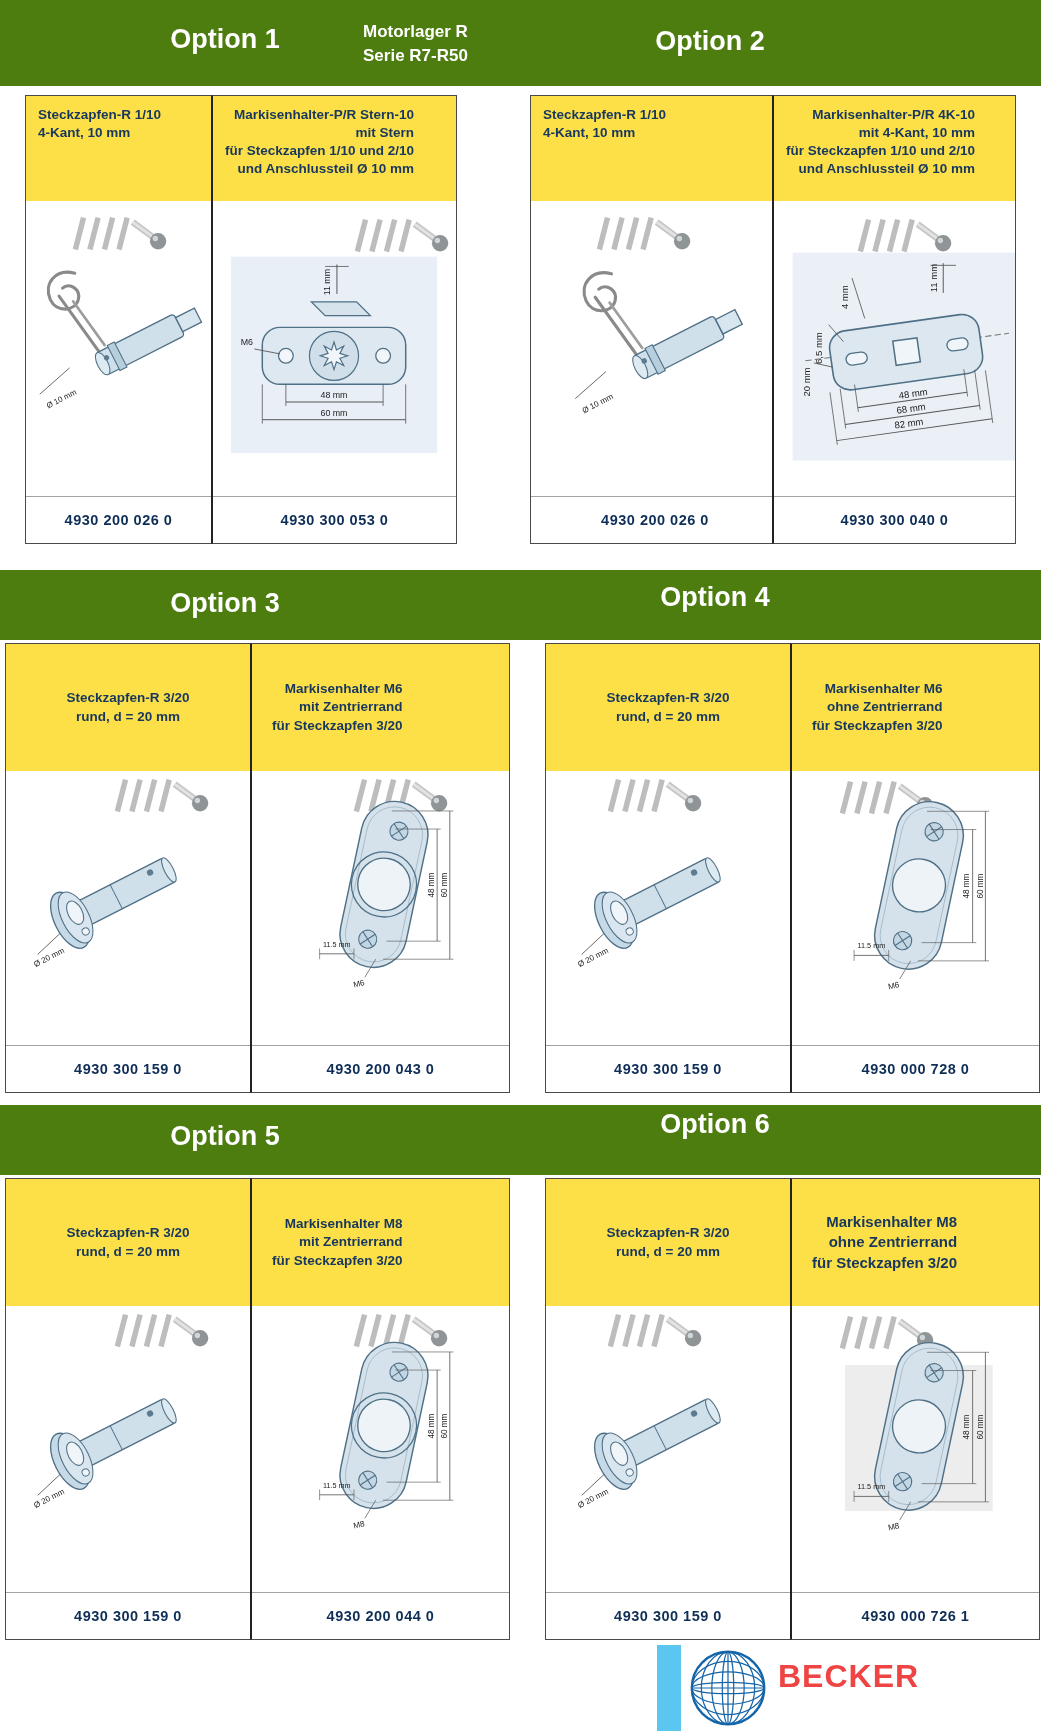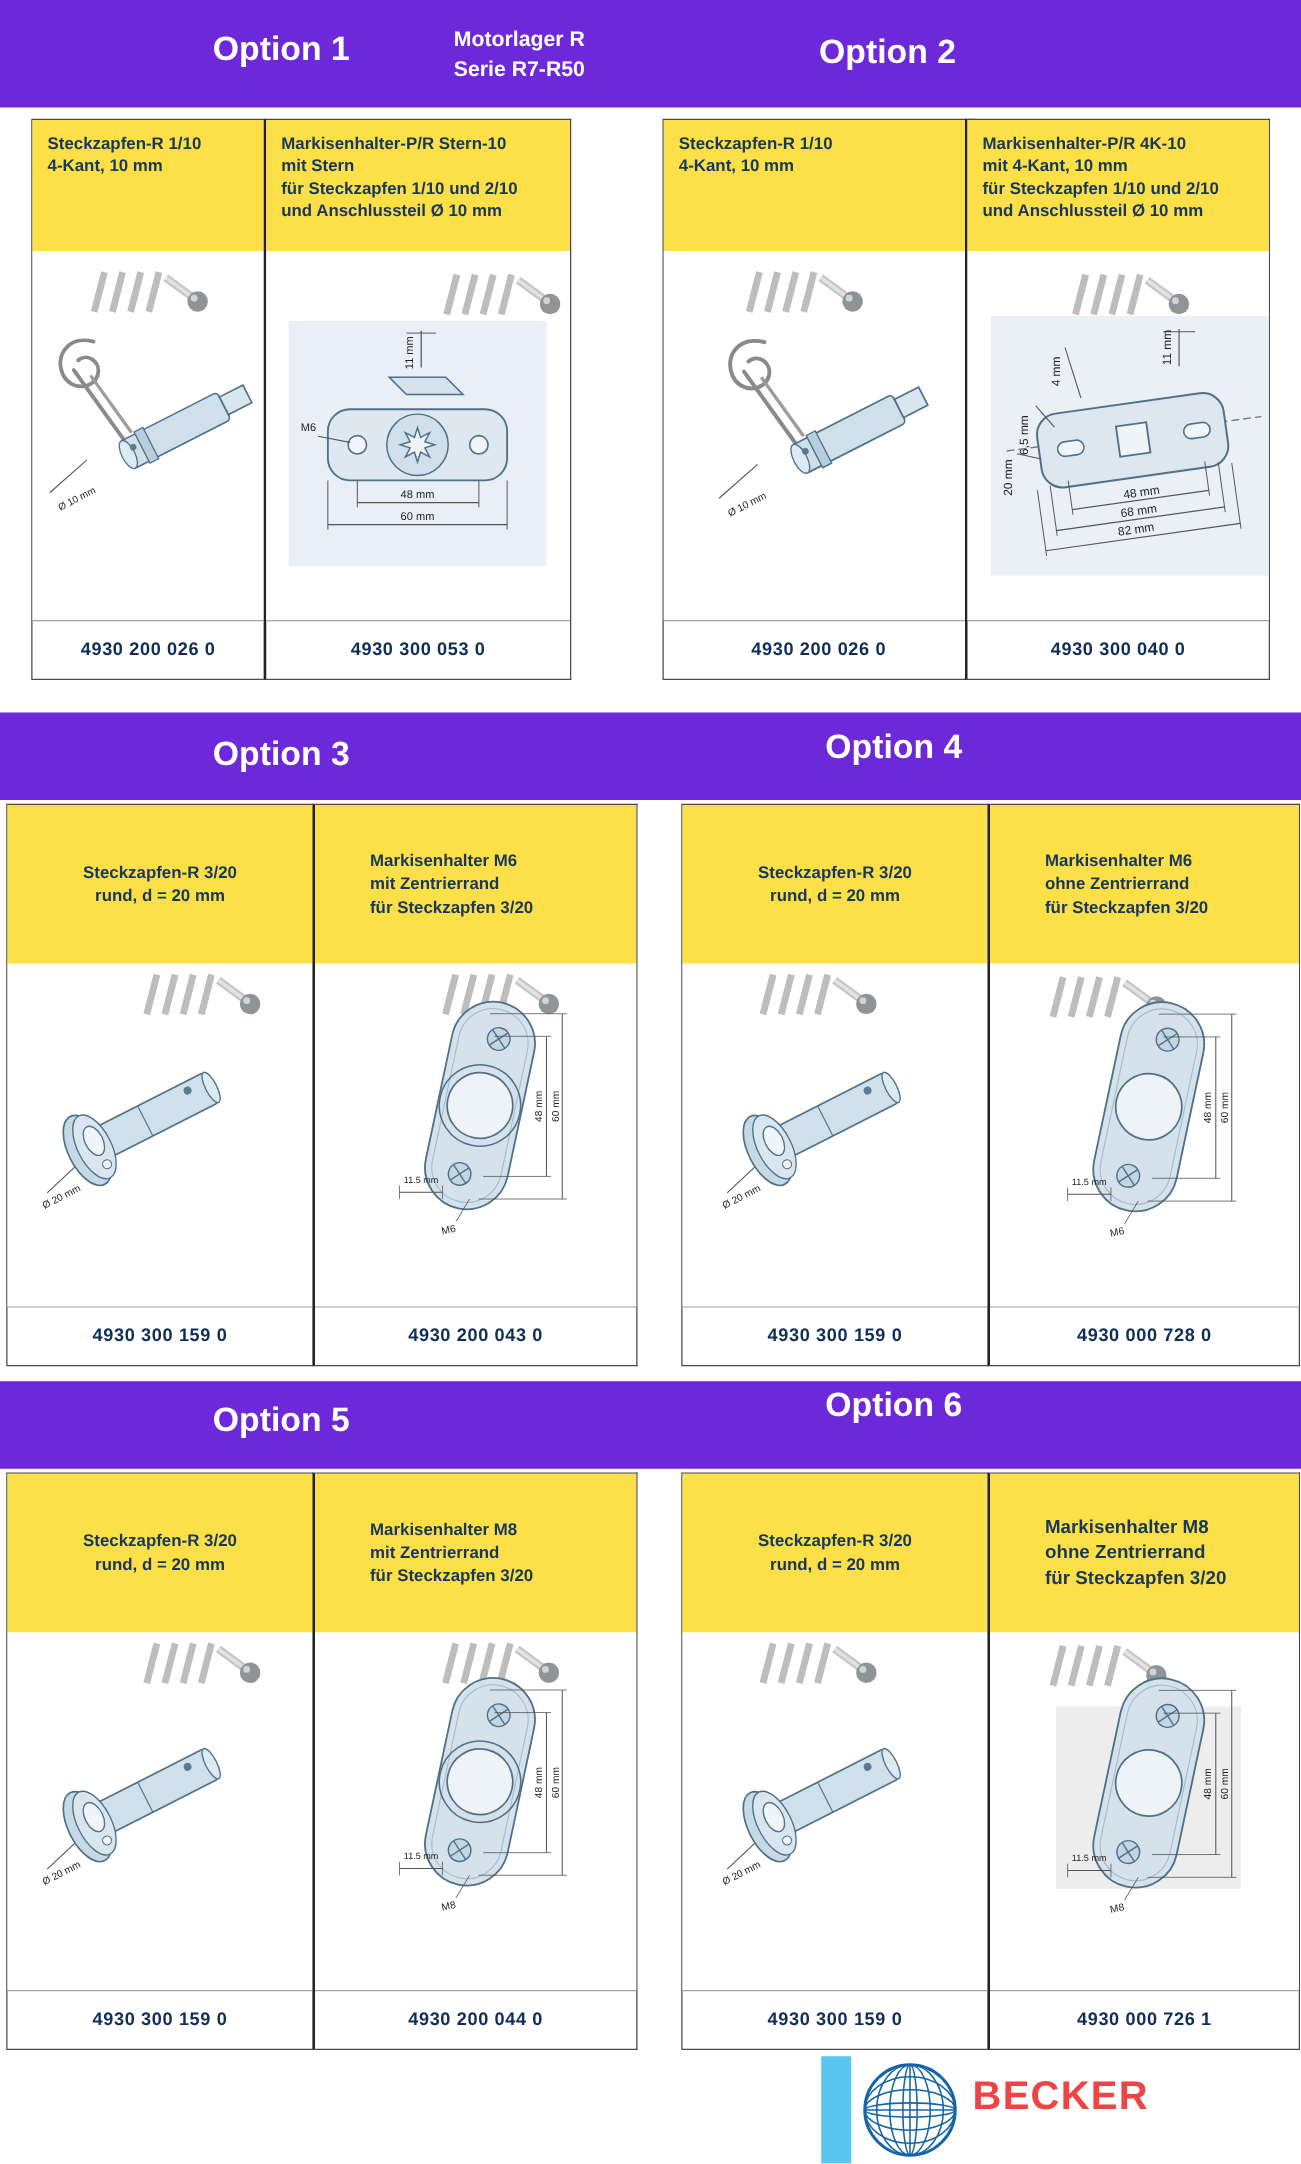--- a/index.html
+++ b/index.html
@@ -1,28 +1,28 @@
 <!DOCTYPE html>
 <html><head>
 <meta charset="utf-8">
 <style>
   html,body{margin:0;padding:0;background:#fff;}
   .page{position:relative;width:1041px;height:1731px;background:#fff;overflow:hidden;
         font-family:"Liberation Sans",sans-serif;}
-  .navbar{position:absolute;left:0;width:1041px;background:#6d28d9;}
+  .navbar{position:absolute;left:0;width:1041px;background:#4d7c0f;}
   .opt-label{position:absolute;color:#fff;font-size:27px;font-weight:bold;width:220px;text-align:center;}
   .series-title{position:absolute;color:#fff;font-size:17px;font-weight:bold;line-height:1.4;white-space:pre-line;}
   .cell{position:absolute;box-sizing:border-box;border:1px solid #4a4a4a;display:flex;flex-direction:column;background:#fff;}
-  .cell.sep{border-left-width:2px;border-left-color:#222;}
+  .cell.sep{border-left-width:2px;border-left-color:#222;text-align:right;}
   .cell-head{background:#fde047;display:flex;box-sizing:border-box;}
   .row1 .cell-head{height:105px;align-items:flex-start;padding:10px 8px 0 12px;}
   .rowx .cell-head{height:127px;align-items:center;padding:0 8px;}
   .title{color:#17375E;font-size:13.5px;font-weight:bold;line-height:1.34;white-space:pre-line;}
   .cell-head.center-t .title{width:100%;text-align:center;}
-  .cell-head.left-t{padding-left:44px;}
+  .cell-head.left-t{padding-left:20px;}
   .cell-body{position:relative;flex:1;background:#fff;overflow:hidden;}
   .cell-part{height:46px;border-top:1px solid #a3a3a3;display:flex;align-items:center;justify-content:center;
              color:#0F2E57;font-size:14.5px;font-weight:bold;letter-spacing:0.5px;}
   svg.hatch{position:absolute;width:100px;height:42px;}
   svg.draw{position:absolute;}
   svg text.dim{font-family:"Liberation Sans",sans-serif;font-size:9px;fill:#222;}
   svg text.dim.small{font-size:8px;}
   .footer{position:absolute;left:0;top:1640px;width:1041px;height:91px;background:#fff;}
   .accent-bar{position:absolute;left:657px;top:5px;width:24px;height:86px;background:#5BC6F0;}
   .globe{position:absolute;left:688px;top:8px;width:80px;height:80px;}

